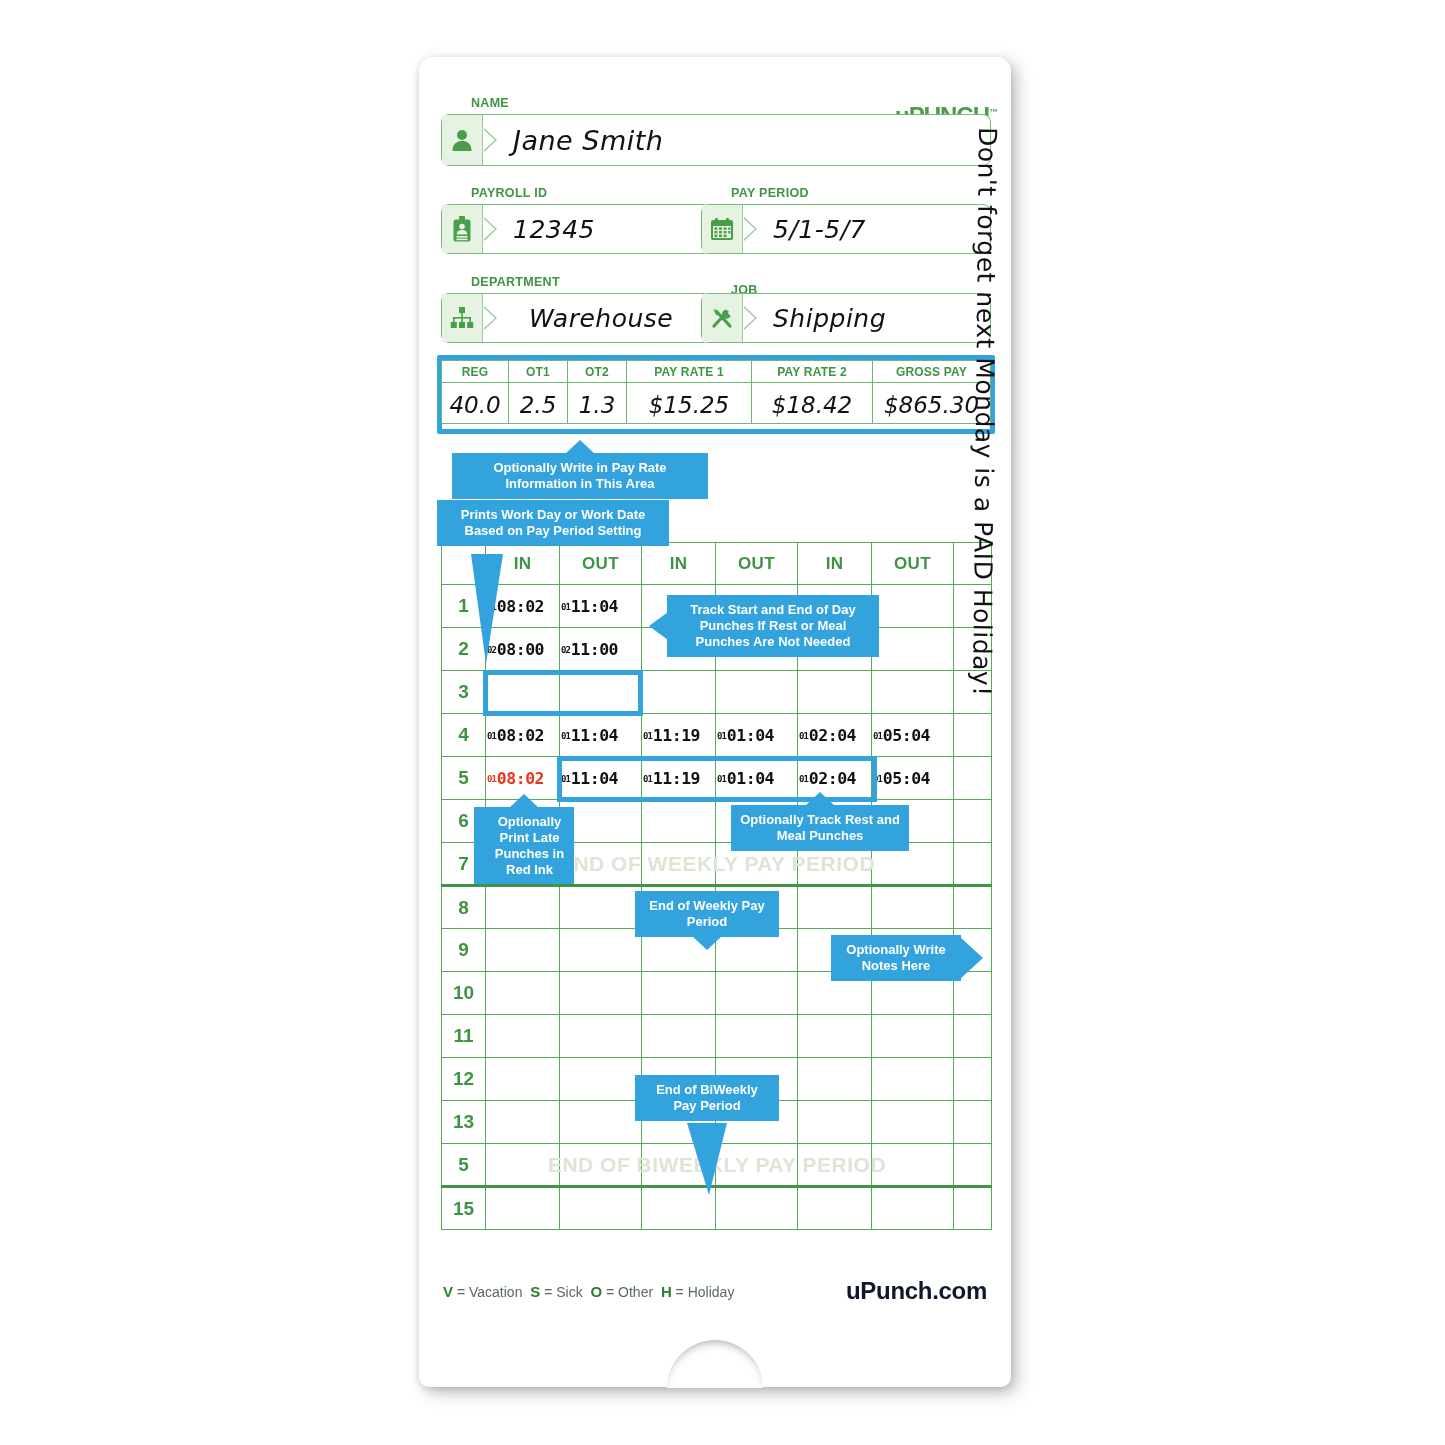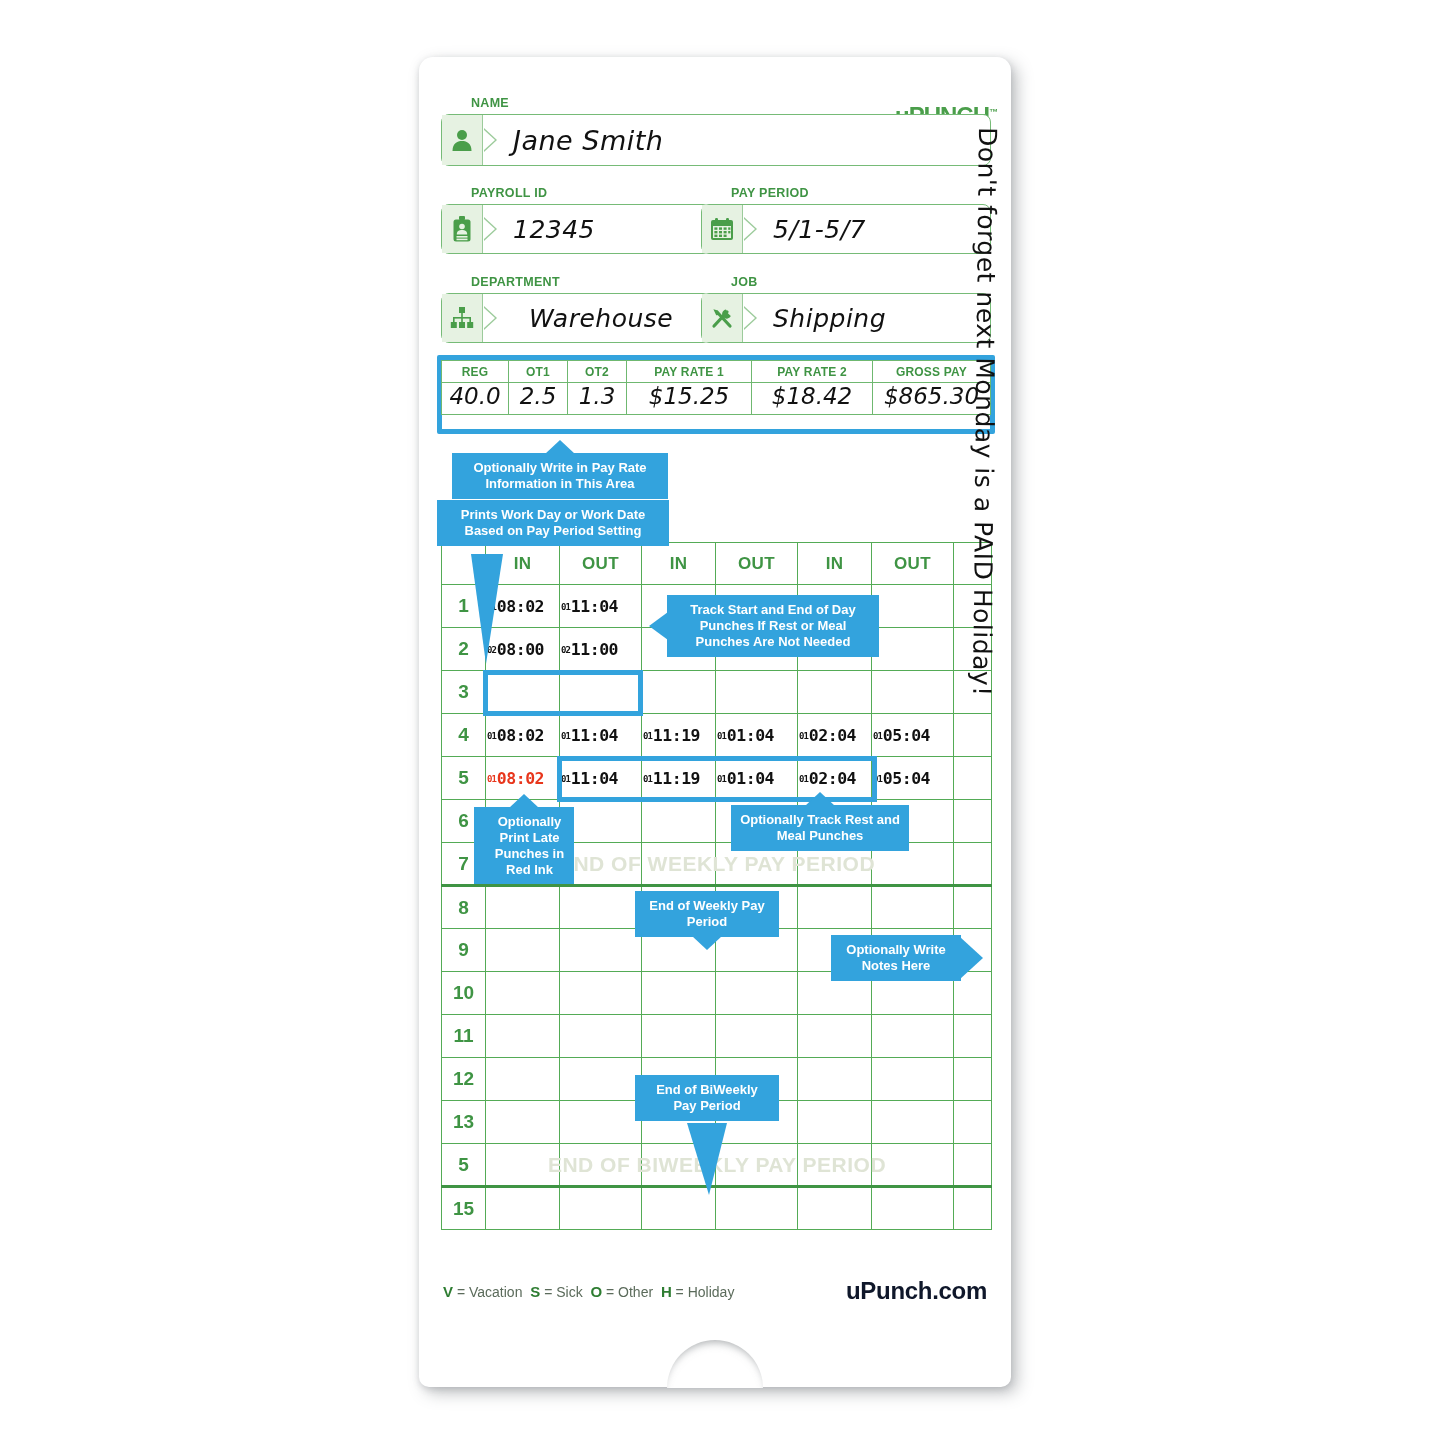--- a/index.html
+++ b/index.html
@@ -104,21 +104,21 @@
   }
   table.rate th{
     border:1.5px solid #6fb870;
     font-size:12px;font-weight:bold;color:#3f9444;
     padding:4px 0 3px;letter-spacing:.2px;
   }
   table.rate td{
     border:1.5px solid #6fb870;
     font-family:"DejaVu Sans", sans-serif;
     font-style:italic;font-size:23px;color:#111;
-    text-align:center;padding:0 0 5px;
+    text-align:center;padding:9px 0 5px;
   }
 
   
   .callout{
     position:absolute;
     background:#33a3dd;color:#fff;
     font-size:13px;line-height:1.22;
     font-weight:600;
     text-align:center;
     padding:7px 9px;
@@ -310,21 +310,21 @@
           <rect x="12.2" y="11" width="1.6" height="4" fill="#4a9e4a"></rect>
           <rect x="20.4" y="11" width="1.6" height="4" fill="#4a9e4a"></rect>
           <rect x="1.8" y="15" width="6" height="6" fill="#4a9e4a"></rect>
           <rect x="10" y="15" width="6" height="6" fill="#4a9e4a"></rect>
           <rect x="18.2" y="15" width="6" height="6" fill="#4a9e4a"></rect>
         </svg>
       </div>
       <div class="val">Warehouse</div>
     </div>
 
-    <div class="fld-label" style="left:312px;top:218px;">JOB</div>
+    <div class="fld-label" style="left:312px;top:226px;">JOB</div>
     <div class="fld small" style="left:282px;top:236px;width:290px;height:50px;">
       <div class="ico">
         <svg width="24" height="24" viewBox="0 0 24 24" aria-hidden="true">
           <g stroke="#4a9e4a" stroke-width="3.2" stroke-linecap="round" fill="none">
             <path d="M4 20 L17 6"></path>
             <path d="M20 20 L7.5 6.5"></path>
           </g>
           <path d="M16 3.5 a4.6 4.6 0 1 0 4.8 6.6 l-3.2 -3.2 z" fill="#4a9e4a"></path>
           <path d="M3.4 3.2 l4.6 1.2 l1.2 4.6 l-3 0.2 z" fill="#4a9e4a"></path>
         </svg>
@@ -349,21 +349,21 @@
           <td>2.5</td>
           <td>1.3</td>
           <td>$15.25</td>
           <td>$18.42</td>
           <td>$865.30</td>
         </tr>
       </tbody>
         </table>
     </div>
 
-    <div class="callout" style="left:33px;top:396px;width:216px;">
+    <div class="callout" style="left:33px;top:396px;width:256px;">
       <span class="tail tail-up"></span>
       <span>Optionally Write in Pay Rate Information in This Area</span>
     </div>
 
     <div class="callout" style="left:18px;top:443px;width:232px;">
       <span>Prints Work Day or Work Date Based on Pay Period Setting</span>
     </div>
     <svg class="spike" style="left:52px;top:497px;" width="32" height="110">
       <polygon points="0,0 32,0 15,110" fill="#33a3dd"></polygon>
     </svg>

